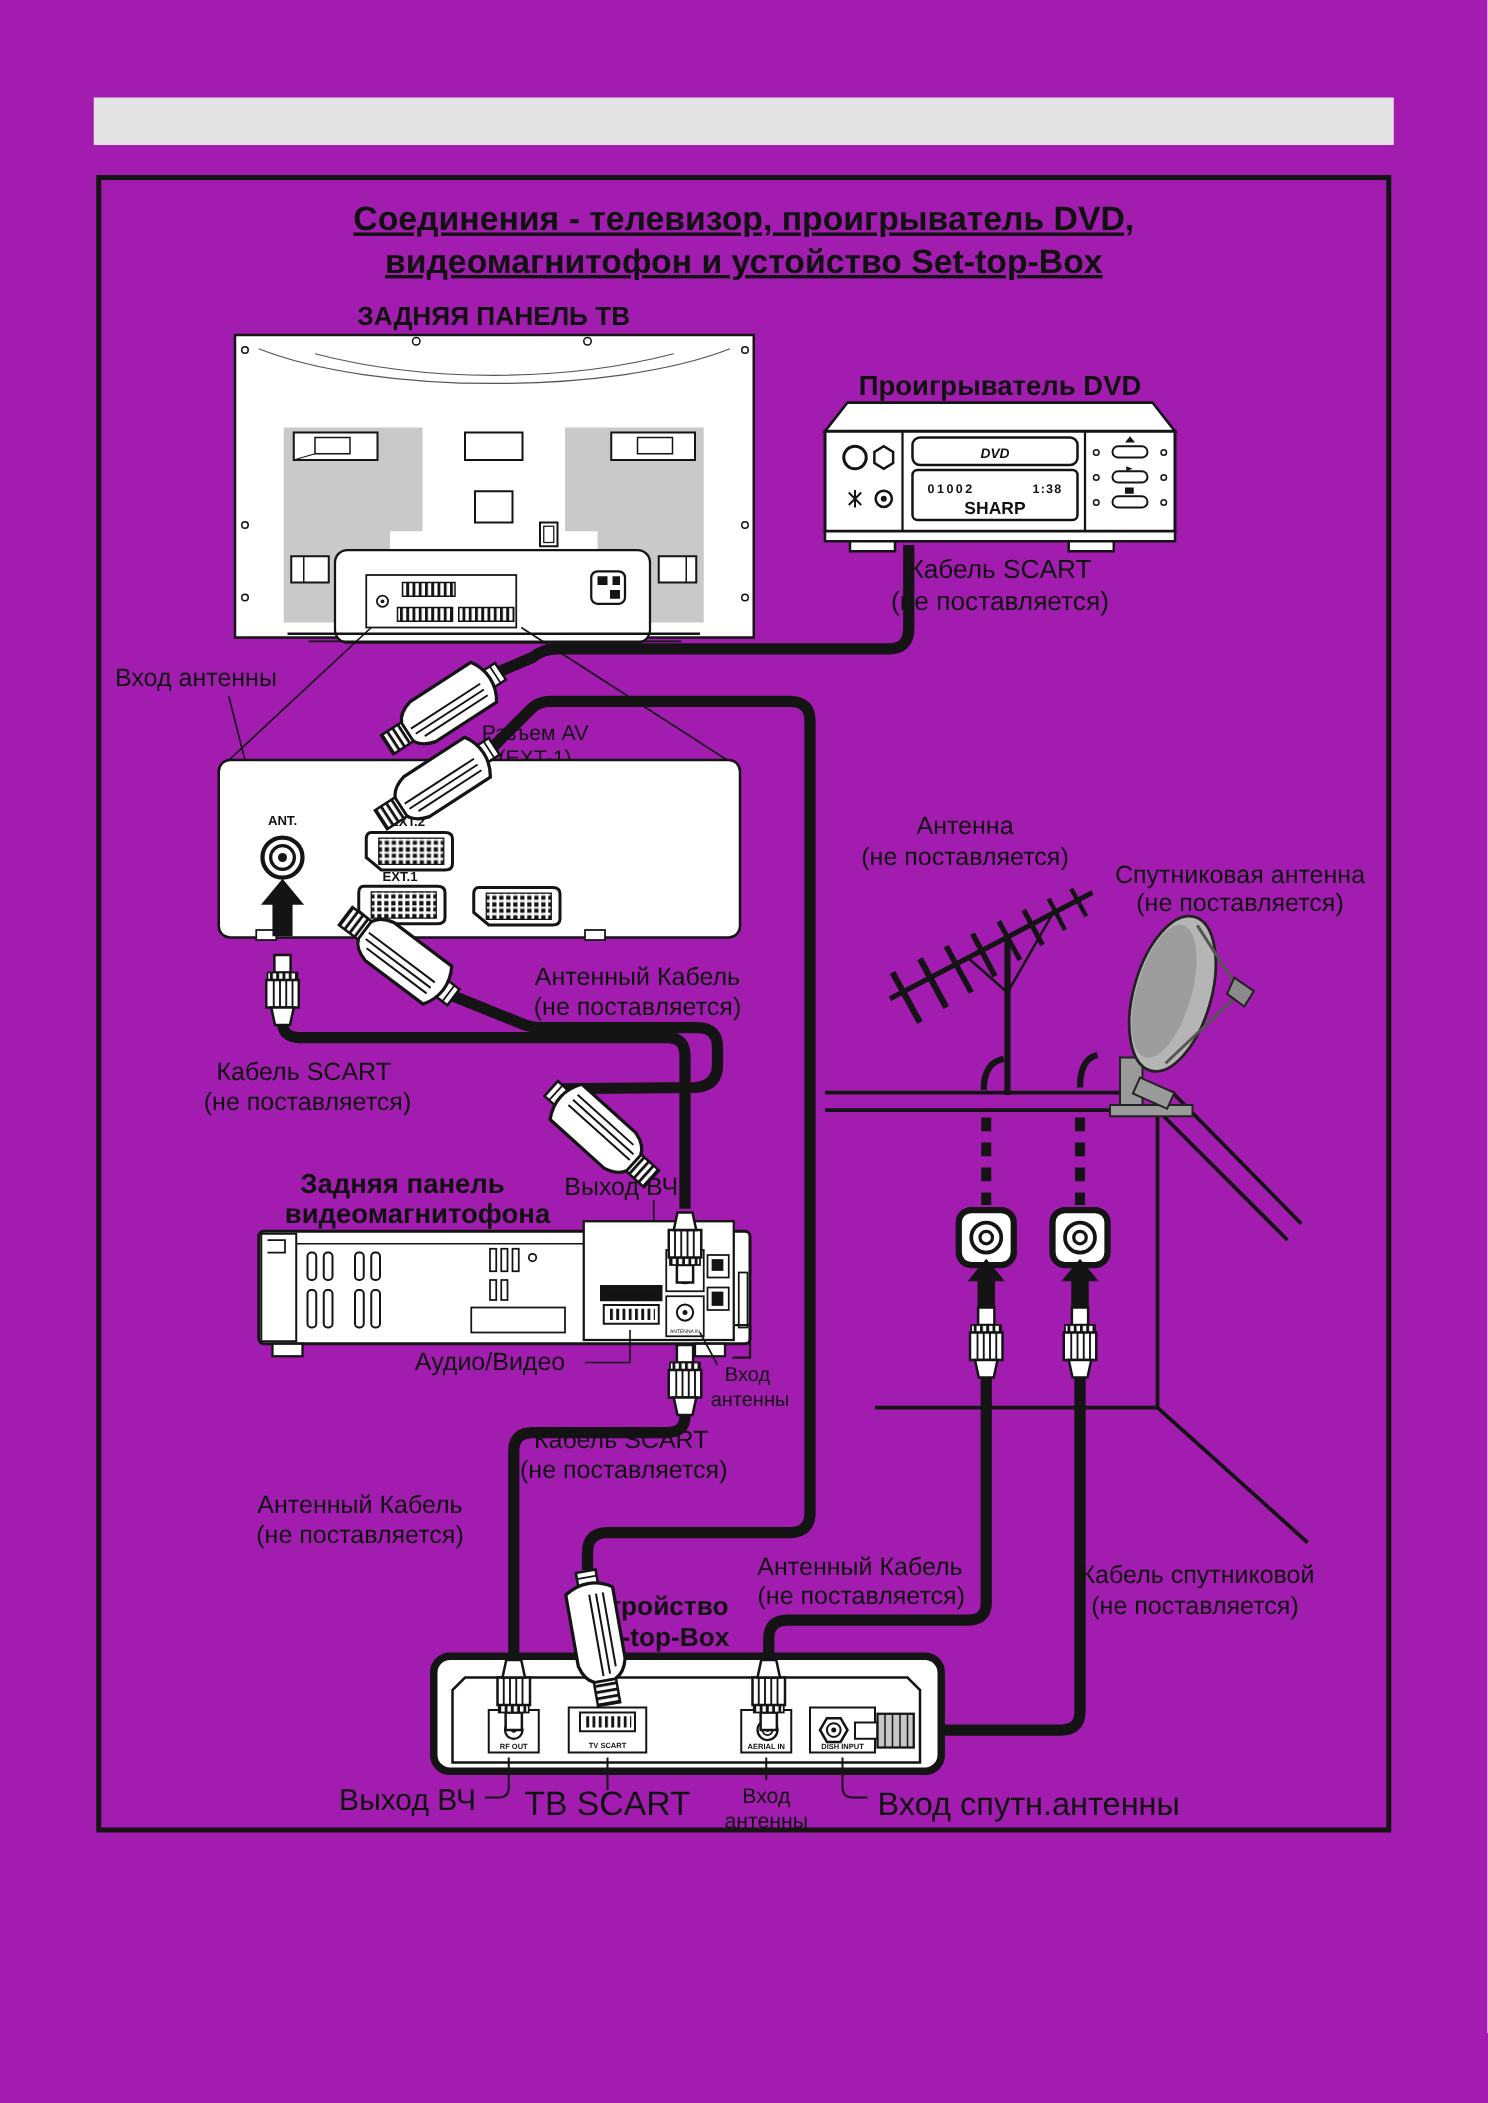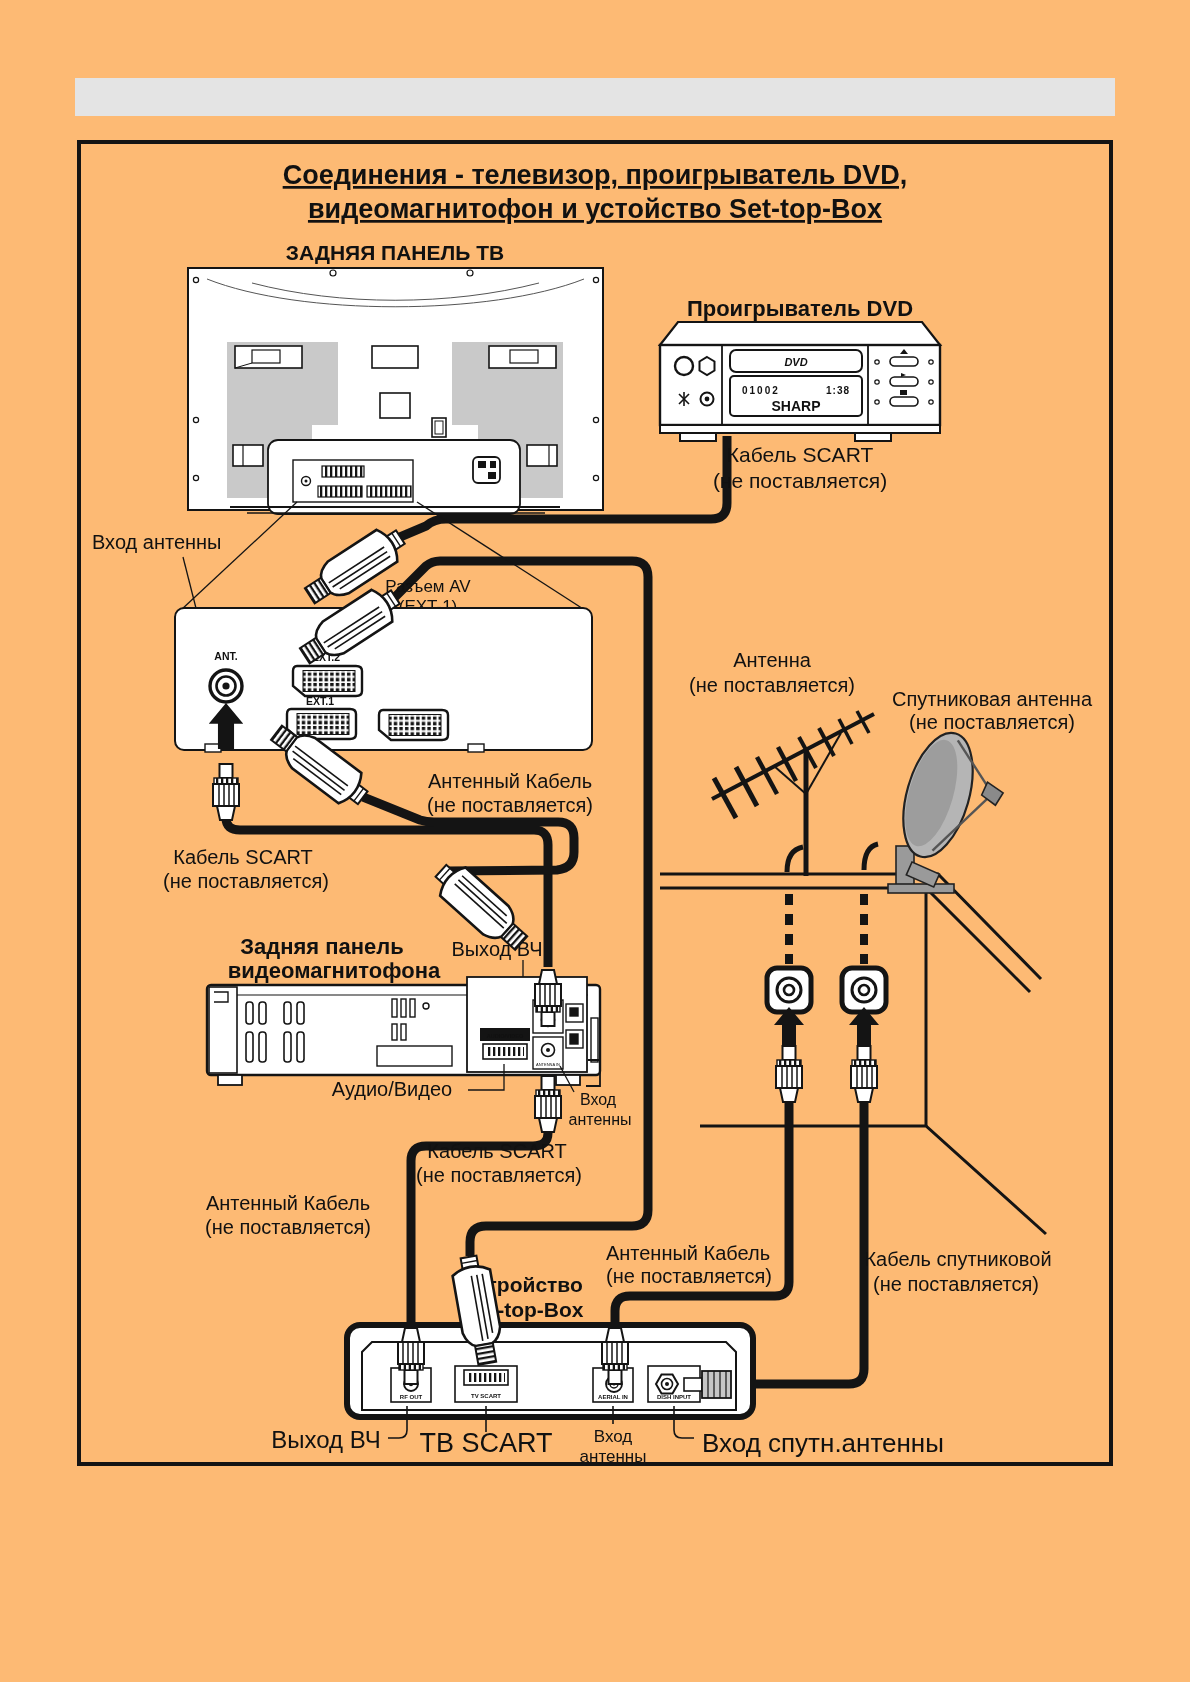--- a/index.html
+++ b/index.html
@@ -1,16 +1,16 @@
 <!DOCTYPE html>
 <html><head>
 <meta charset="utf-8">
 <style>
   html,body{margin:0;padding:0;background:#fff;}
-  .page{position:relative;width:1190px;height:1682px;background:#fdba74;
+  .page{position:relative;width:1190px;height:1682px;background:#a21caf;
         font-family:"Liberation Sans",sans-serif;}
   svg{position:absolute;left:0;top:0;}
   svg text{font-family:"Liberation Sans",sans-serif;fill:#111;}
   .b{font-weight:bold;}
   .u{text-decoration:underline;}
 </style>
 </head>
 <body>
 
 <div class="page">

